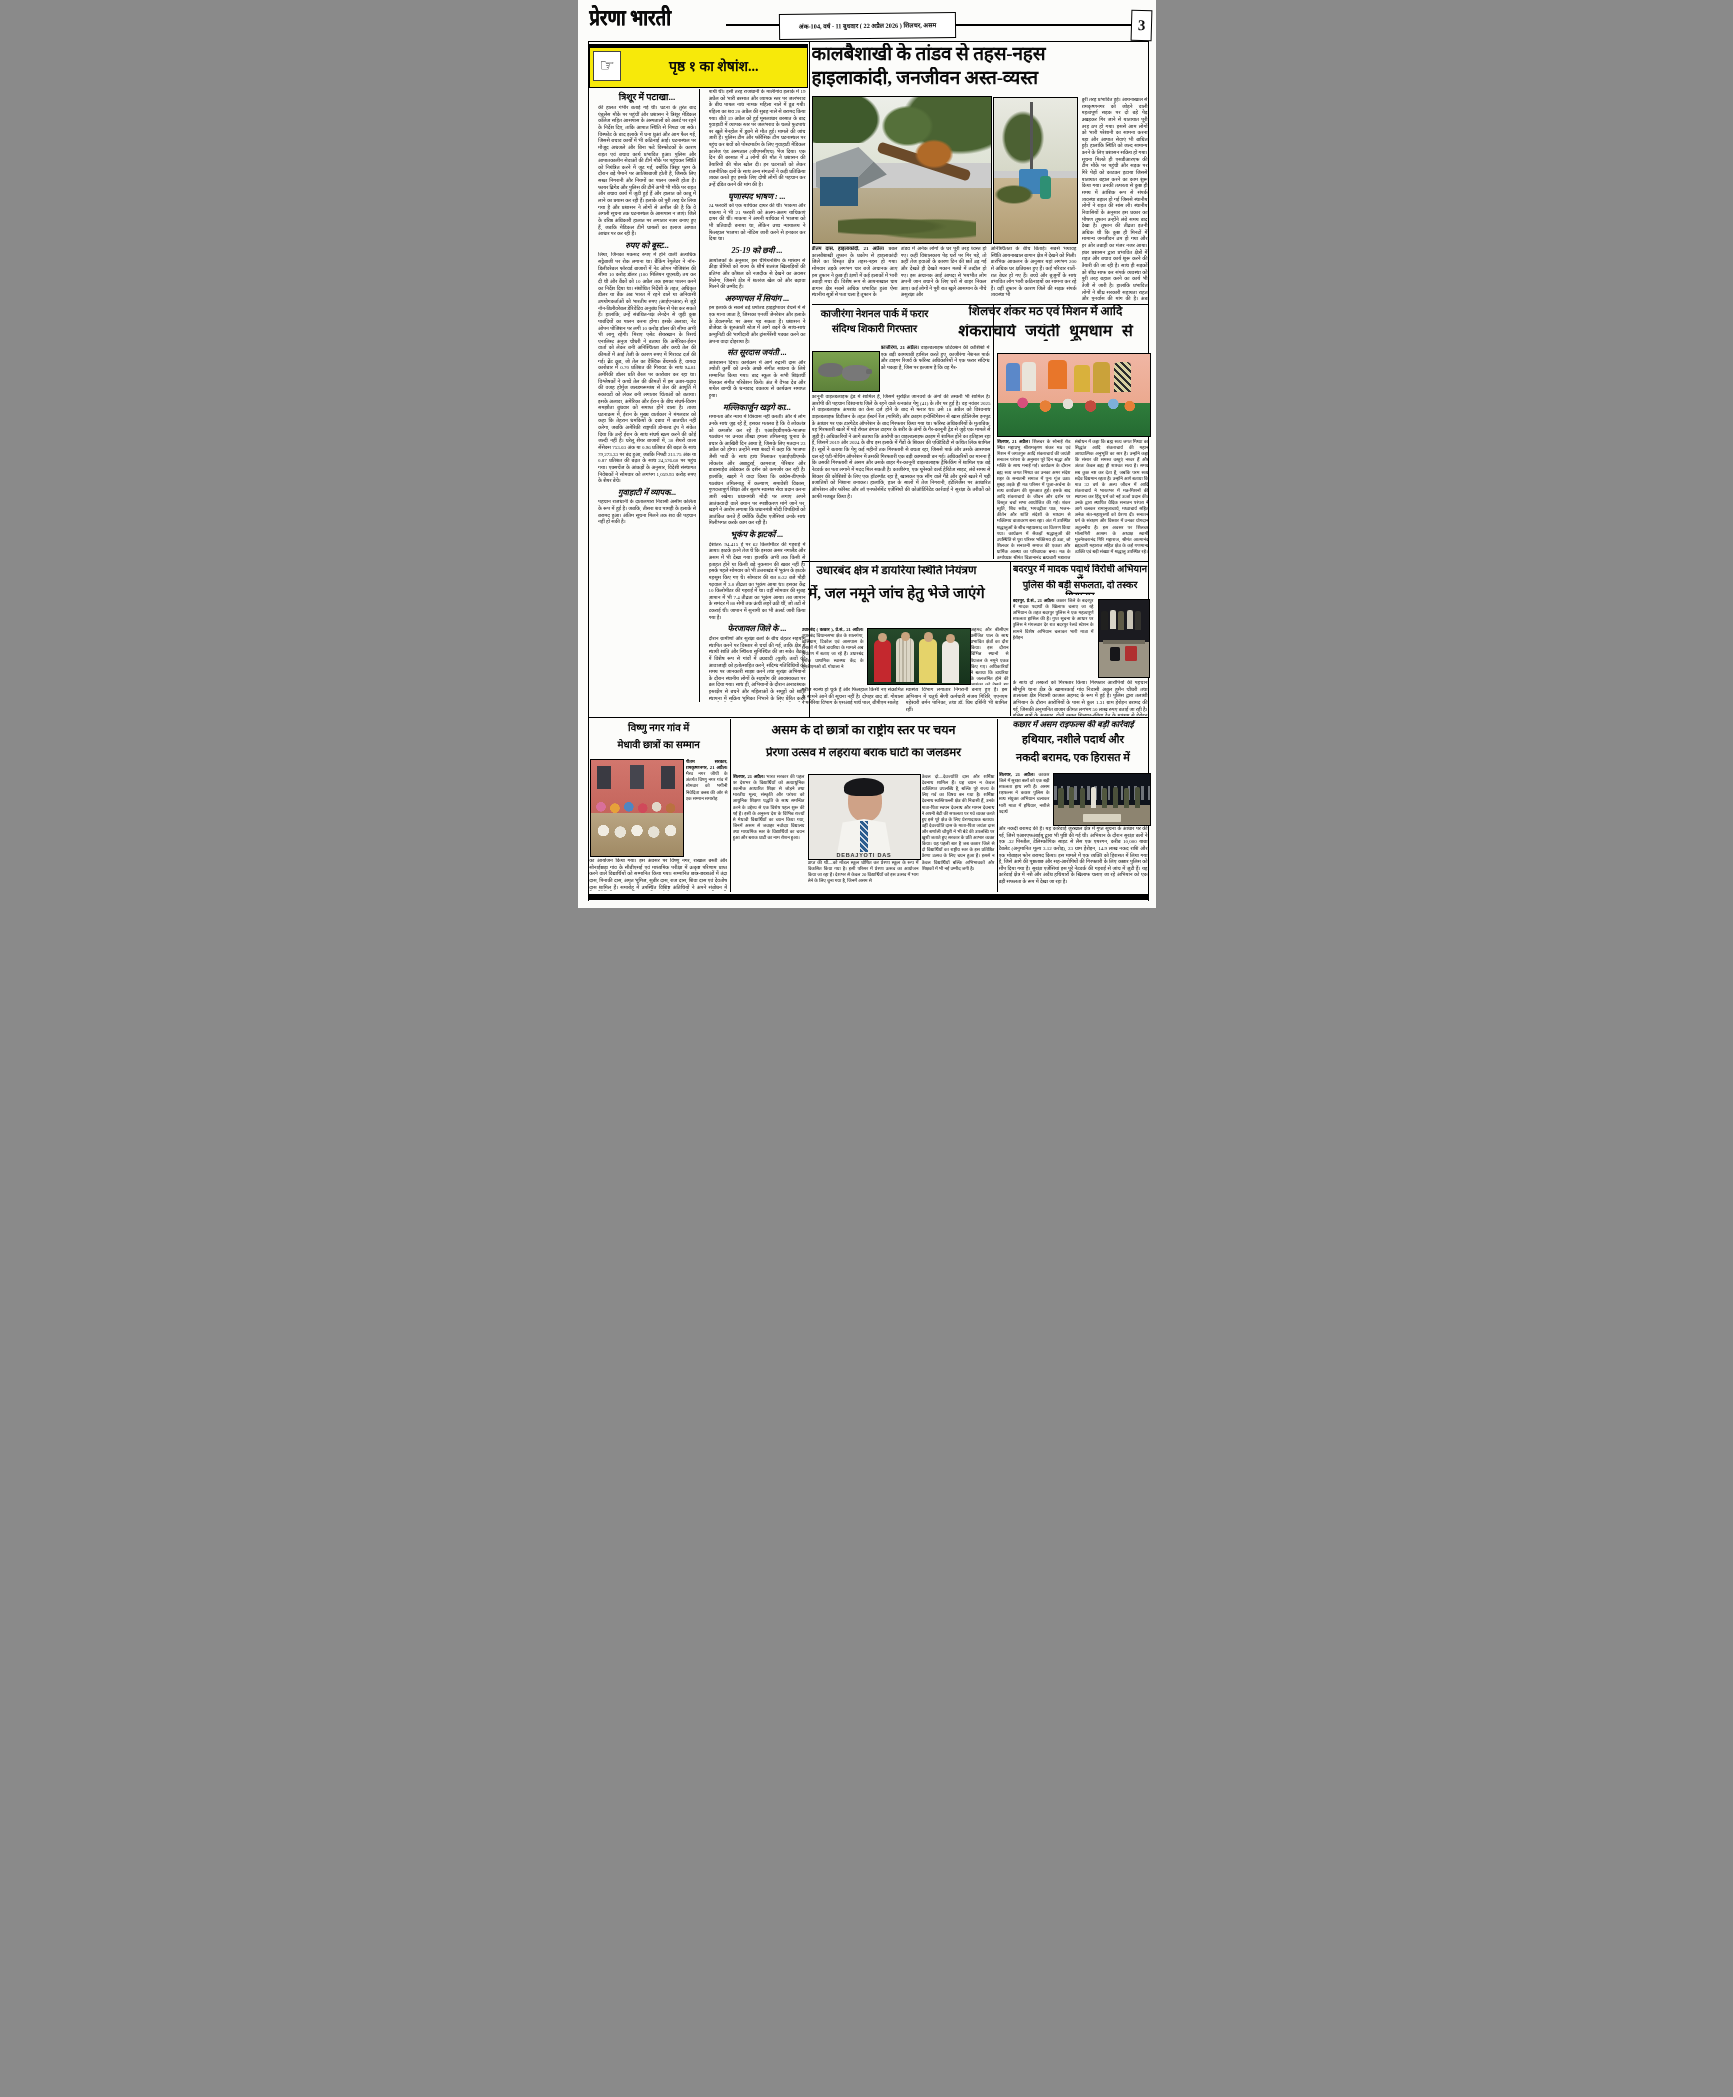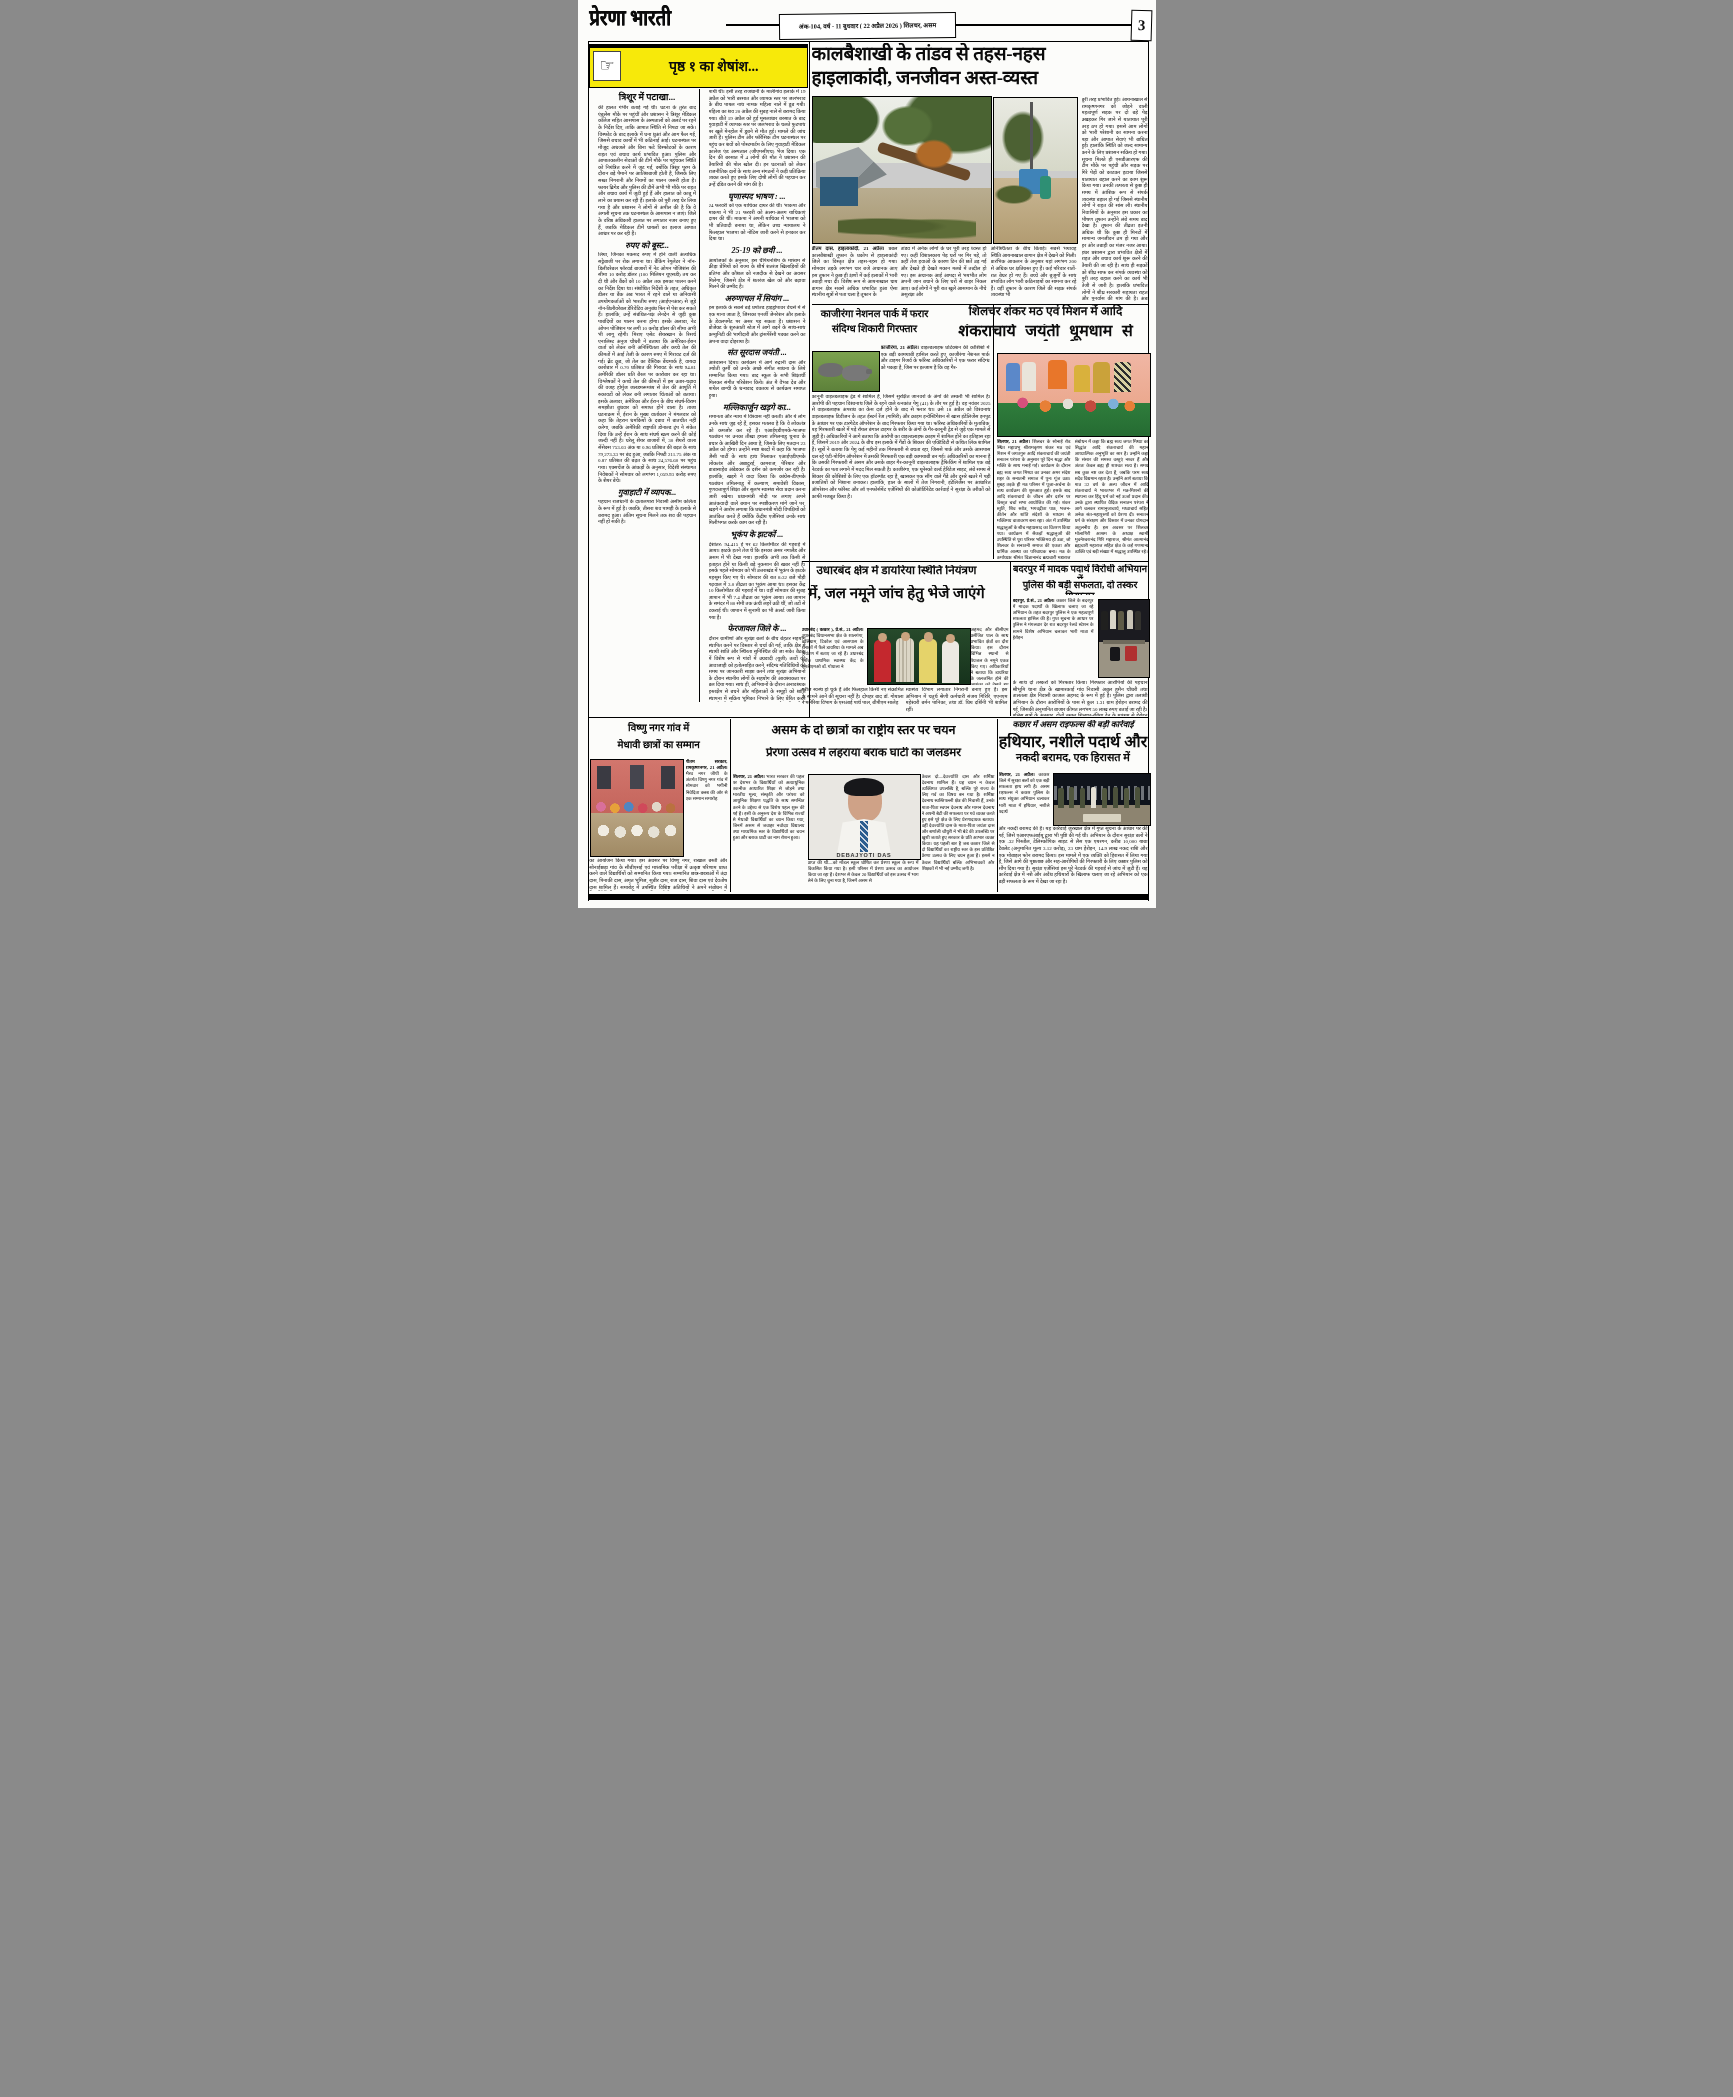--- a/index.html
+++ b/index.html
@@ -226,21 +226,21 @@
     <div class="fig" style="left:35px;top:2.5px;width:40px;height:18.5px;background:#17171a;border-radius:50% 50% 30% 30%;"></div>
     <div class="fig" style="left:22px;top:44px;width:67px;height:34px;background:#f4f3ef;clip-path:polygon(10% 100%,18% 10%,50% 0,82% 10%,90% 100%);"></div>
     <div class="fig" style="left:51px;top:46px;width:8.4px;height:31px;background:repeating-linear-gradient(45deg,#2c5d8f 0 2.5px,#cfd8e4 2.5px 4.2px);"></div>
     <div class="caption">DEBAJYOTI DAS</div>
   </div>
   <div class="abs ptext small" style="left:230px;top:860px;width:111px;height:31px;">प्राप्त की थी—को मॉडल स्कूल घोषित कर प्रेरणा स्कूल के रूप में विकसित किया गया है। इसी परिसर में प्रेरणा उत्सव का आयोजन किया जा रहा है। देशभर से केवल 20 विद्यार्थियों को इस उत्सव में भाग लेने के लिए चुना गया है, जिनमें असम से</div>
   <div class="abs ptext small" style="left:344px;top:774px;width:73px;height:117px;">केवल दो—देवज्योति दास और शर्मिष्ठा देवनाथ शामिल हैं। यह चयन न केवल व्यक्तिगत उपलब्धि है, बल्कि पूरे राज्य के लिए गर्व का विषय बन गया है। शर्मिष्ठा देवनाथ स्वस्तिपल्ली क्षेत्र की निवासी हैं, उनके माता-पिता स्वपन देवनाथ और मामन देवनाथ ने अपनी बेटी की सफलता पर गर्व व्यक्त करते हुए इसे पूरे क्षेत्र के लिए प्रेरणादायक बताया। वहीं देवज्योति दास के माता-पिता जयंता दास और बर्णाली चौधुरी ने भी बेटे की उपलब्धि पर खुशी जताते हुए सरकार के प्रति आभार व्यक्त किया। यह पहली बार है जब कछार जिले से दो विद्यार्थियों का राष्ट्रीय स्तर के इस प्रतिष्ठित प्रेरणा उत्सव के लिए चयन हुआ है। इससे न केवल विद्यार्थियों बल्कि अभिभावकों और शिक्षकों में भी नई उम्मीद जगी है।</div>
   <div class="abs rule" style="left:419px;top:719px;width:0.8px;height:173px;"></div>
 
   <div class="abs head-sm it" style="left:421px;top:720px;width:149px;height:11.7px;font-size:8.4px;">कछार में असम राइफल्स की बड़ी कार्रवाई</div>
-  <div class="abs head-sm" style="left:421px;top:733px;width:149px;height:16px;font-size:16px;">हथियार, नशीले पदार्थ और</div>
+  <div class="abs head-sm" style="left:421px;top:733px;width:149px;height:16px;font-size:11px;">हथियार, नशीले पदार्थ और</div>
   <div class="abs head-sm" style="left:421px;top:751px;width:149px;height:16px;font-size:11px;">नकदी बरामद, एक हिरासत में</div>
   <div class="abs ptext small" style="left:421px;top:772px;width:51px;height:52px;">
     <span class="byline">शिलचर, 21 अप्रैल।</span>
     <span>काछार जिले में सुरक्षा बलों को एक बड़ी सफलता हाथ लगी है। असम राइफल्स ने कछार पुलिस के साथ संयुक्त अभियान चलाकर भारी मात्रा में हथियार, नशीले पदार्थ</span>
   </div>
   <div class="abs photo" style="left:475px;top:773px;width:96px;height:51px;">
     <div class="fig" style="left:0;top:0;right:0;bottom:0;background:linear-gradient(#10141c 0 60%,#8d8470 60%);"></div>
     <div class="fig" style="left:0;top:11.7px;right:0;height:14.3px;background:repeating-linear-gradient(90deg,#cfd3d8 0 2.5px,transparent 2.5px 6.7px);opacity:.5;"></div>
     <div class="fig" style="left:4.2px;top:14.3px;width:5.9px;height:20px;background:#4a503a;border-radius:1.7px 1.7px 0 0;"></div>
     <div class="fig" style="left:15px;top:13.4px;width:5.9px;height:21px;background:#50563e;border-radius:1.7px 1.7px 0 0;"></div>

